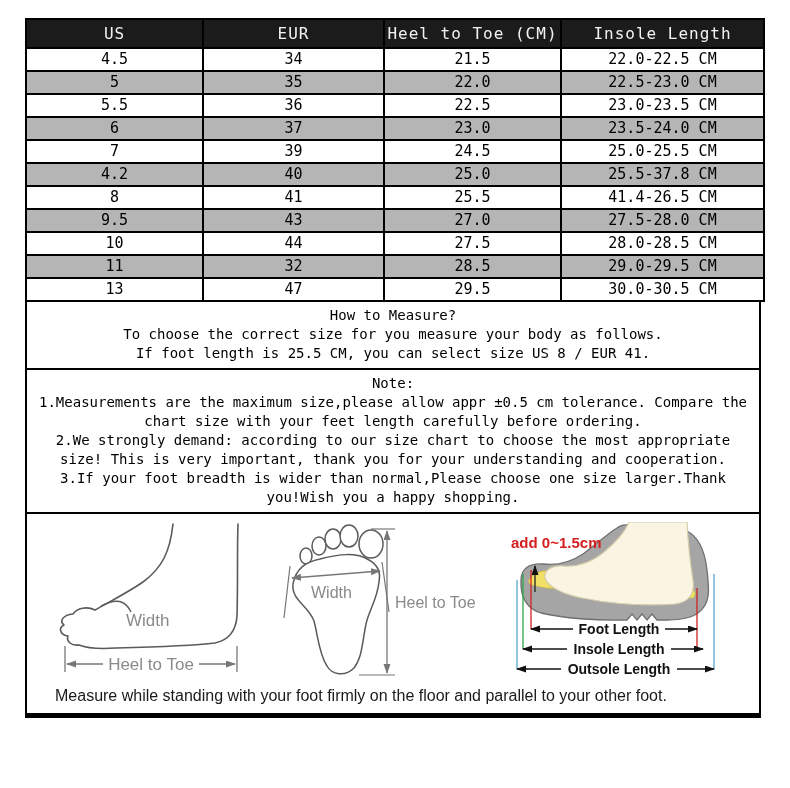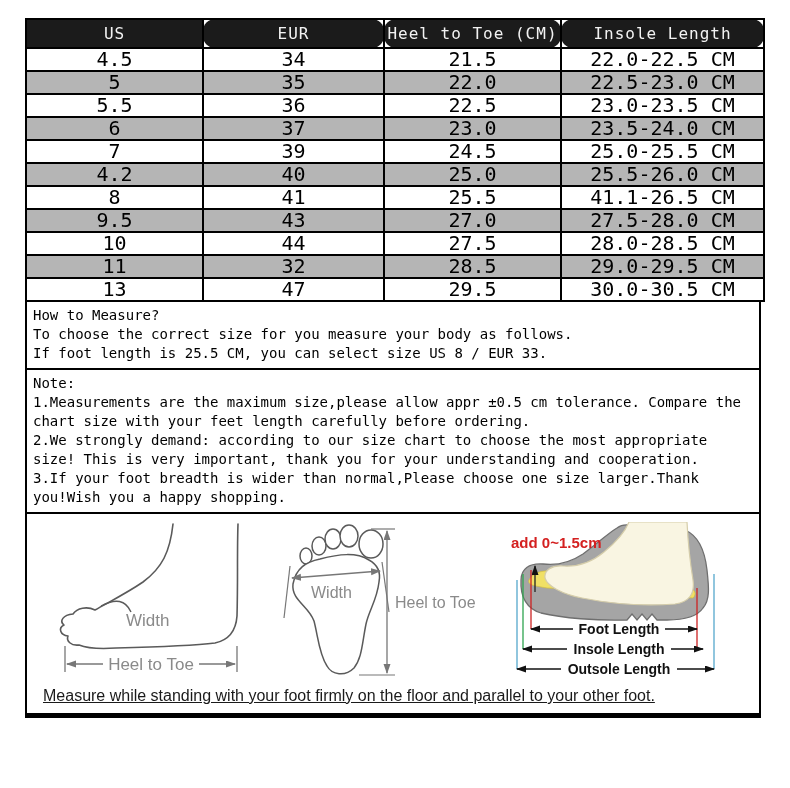--- a/index.html
+++ b/index.html
@@ -5,43 +5,42 @@
   html,body { margin:0; padding:0; background:#fff; }
   body { font-family:"DejaVu Sans Mono", monospace; color:#000; }
   .sheet { width:740px; margin:18px 25px 0 25px; }
 
   
   table.size-chart { border-collapse:collapse; width:740px; table-layout:fixed; }
   table.size-chart th {
     background:#1b1b1b; color:#f2f2f2; font-weight:normal;
     font-size:16px; letter-spacing:1px; padding:4px 0; border:2px solid #000;margin-top:25px;
   }
-  table.size-chart th + th { border-left:2px solid #dcdcdc;border-radius:12px; }
+  table.size-chart th + th { border-left:2px solid #dcdcdc; }
   table.size-chart td {
-    border:2px solid #000; text-align:center; font-size:20px;
+    border:2px solid #000; text-align:center; font-size:15px;
     padding:1px 0; line-height:19px;
   }
   table.size-chart tbody tr:nth-child(even) td { background:#b5b5b5; }
   col.c1 { width:24%; } col.c2 { width:24.5%; } col.c3 { width:24%; } col.c4 { width:27.5%; }
 
   
   .box {
     border:2px solid #000; border-top:none; width:736px;
     padding:4px 6px 5px 6px; box-sizing:border-box;
     font-size:14px; line-height:19px; white-space:normal;
   }
-  .box .line { letter-spacing:0; }
+  .box .line { letter-spacing:0;text-align:center; }
 
   
   .box.diagrams { border-bottom:5px solid #000; padding:8px 4px 6px 4px; }
   .diagram-row { display:flex; justify-content:space-between; align-items:flex-start; }
   .caption {
     font-family:"Liberation Sans", sans-serif; font-size:16px; color:#1a1a1a;
-    margin:4px 0 2px 12px;
-    text-decoration:underline;
+    margin:4px 0 2px 24px;
   }
   svg text.dim { font-family:"Liberation Sans", sans-serif; fill:#8a8a8a; }
   svg text.bold-dim { font-family:"Liberation Sans", sans-serif; font-weight:bold; fill:#111; }
   svg text.red { font-family:"Liberation Sans", sans-serif; font-weight:bold; fill:#d42020; }
 </style>
 </head>
 <body>
 
 <div class="sheet">
 
@@ -88,27 +87,27 @@
         <tr>
           <td>7</td>
           <td>39</td>
           <td>24.5</td>
           <td>25.0-25.5 CM</td>
         </tr>
         <tr>
           <td>4.2</td>
           <td>40</td>
           <td>25.0</td>
-          <td>25.5-26.0 CM</td>
+          <td>25.5-37.8 CM</td>
         </tr>
         <tr>
           <td>8</td>
           <td>41</td>
           <td>25.5</td>
-          <td>41.1-26.5 CM</td>
+          <td>41.4-26.5 CM</td>
         </tr>
         <tr>
           <td>9.5</td>
           <td>43</td>
           <td>27.0</td>
           <td>27.5-28.0 CM</td>
         </tr>
         <tr>
           <td>10</td>
           <td>44</td>
@@ -126,21 +125,21 @@
           <td>47</td>
           <td>29.5</td>
           <td>30.0-30.5 CM</td>
         </tr>
       </tbody>
   </table>
 
   <div class="box">
     <div class="line">How to Measure?</div>
     <div class="line">To choose the correct size for you measure your body as follows.</div>
-    <div class="line">If foot length is 25.5 CM, you can select size US 8 / EUR 33.</div>
+    <div class="line">If foot length is 25.5 CM, you can select size US 8 / EUR 41.</div>
   </div>
 
   <div class="box">
     <div class="line">Note:</div>
     <div class="line">1.Measurements are the maximum size,please allow appr ±0.5 cm tolerance. Compare the chart size with your feet length carefully before ordering.</div>
     <div class="line">2.We strongly demand: according to our size chart to choose the most appropriate size! This is very important, thank you for your understanding and cooperation.</div>
     <div class="line">3.If your foot breadth is wider than normal,Please choose one size larger.Thank you!Wish you a happy shopping.</div>
   </div>
 
   <div class="box diagrams">

